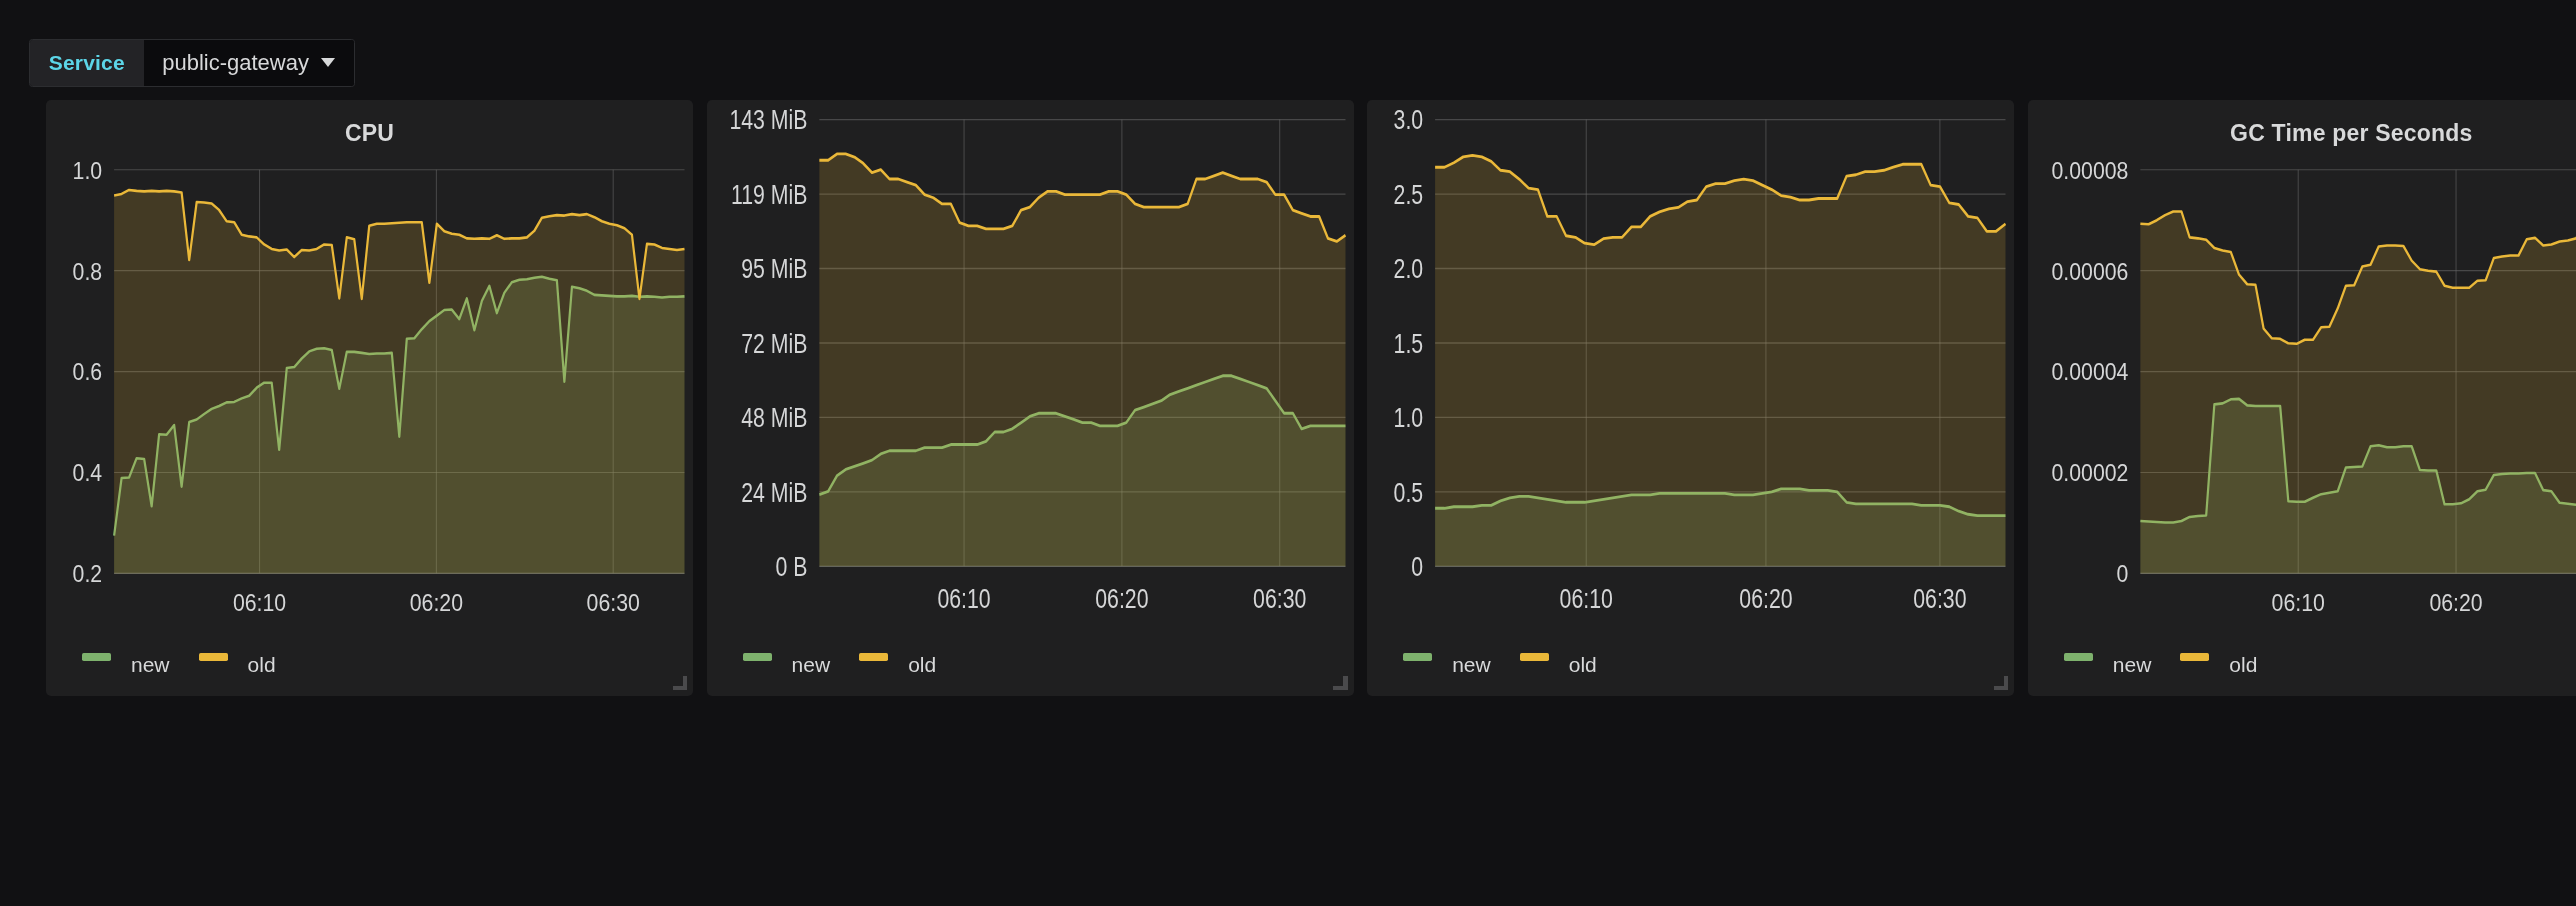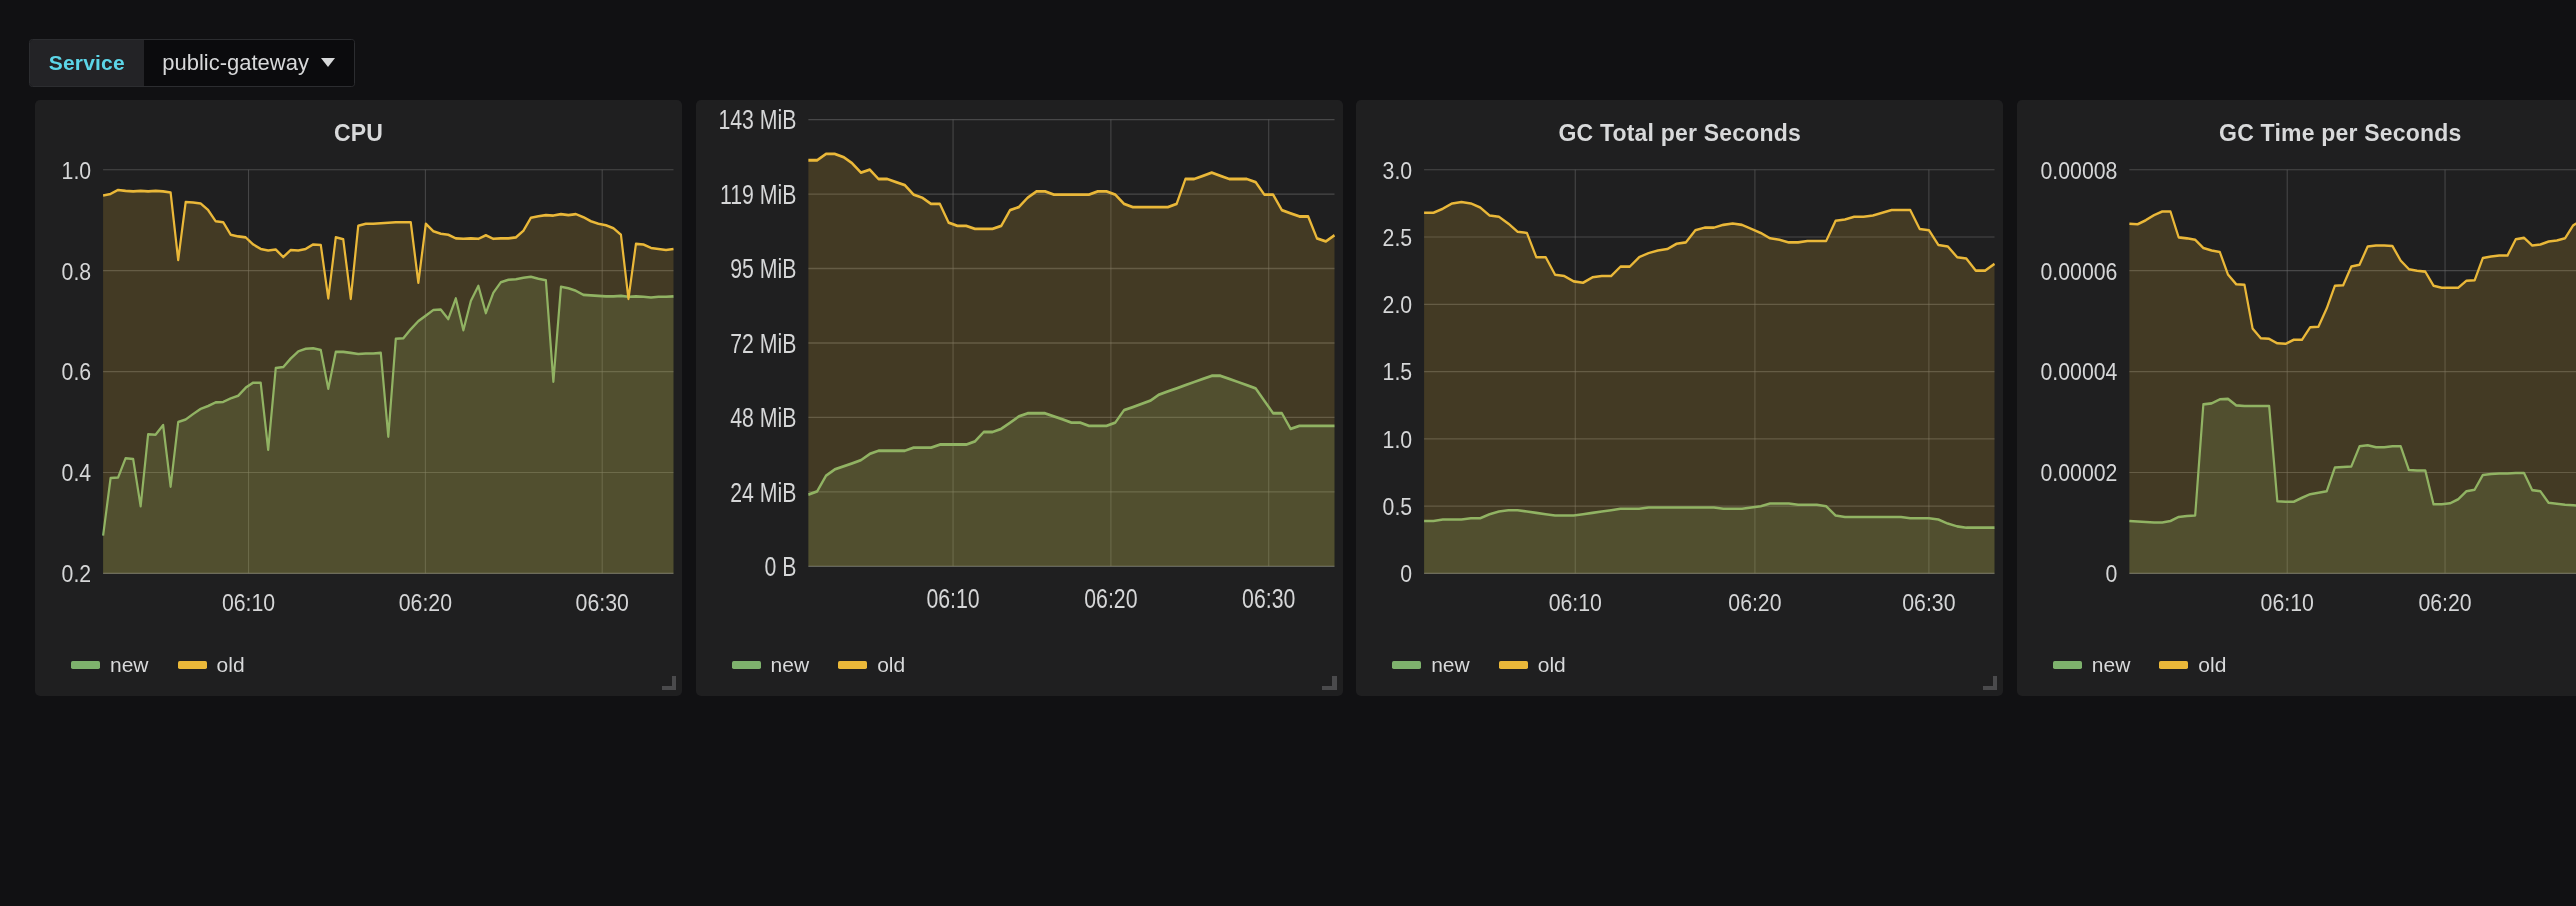--- a/index.html
+++ b/index.html
@@ -20,42 +20,42 @@
     font-size: 21px; font-weight: bold; letter-spacing: 0.2px; text-align: center;
   }
   .var-value {
     display: flex; align-items: center; gap: 12px; padding: 0 18.7px;
     background: #0b0b0d; color: #d8d9da; font-size: 22px;
   }
   .caret { width: 0; height: 0; border-left: 7.7px solid transparent;
            border-right: 7.7px solid transparent; border-top: 9.4px solid #d8d9da; }
 
   
-  .row { display: flex; gap: 13.6px; padding-left: 35px; height: 596px; }
+  .row { display: flex; gap: 13.6px; padding-left: 46px; height: 596px; }
   .panel {
     background: #1f1f20; border-radius: 5.1px; position: relative;
     display: flex; flex-direction: column; flex: 0 0 647px;
   }
   .panel:last-child { flex: 0 0 647px; }
   .panel-title {
     text-align: center; color: #d8d9da; font-size: 23px; font-weight: bold;
     padding: 20.4px 0 5.1px; letter-spacing: 0.2px;
   }
   .plot-wrap { flex: 1; position: relative; }
   .plot-wrap svg { position: absolute; inset: 0; width: 100%; height: 100%; }
 
   .ytick { fill: #d5d6d7; font-size: 25px; text-anchor: end;
            font-family: "Liberation Sans", sans-serif; }
   .xtick { fill: #d5d6d7; font-size: 25px; text-anchor: middle;
            font-family: "Liberation Sans", sans-serif; }
   .grid  { stroke: #6b6b6b; stroke-width: 1.2; opacity: .55; }
   .axisline { stroke: #8a8a8a; stroke-width: 1.2; opacity: .6; }
 
   .legend { display: flex; align-items: center; gap: 29px; padding: 8.5px 0 18.7px 36px; }
-  .leg-item { display: flex; align-items: center; gap: 10px; }
+  .leg-item { display: flex; gap: 20px; }
   .swatch { width: 29px; height: 7.7px; border-radius: 1.7px; }
   .leg-label { color: #d8d9da; font-size: 21px; }
 
   .resize-handle { position: absolute; right: 6px; bottom: 6px; width: 14.5px; height: 14.5px; }
   .resize-handle i { position: absolute; background: #4a4a4c; display: block; }
   .resize-handle i.h { right: 0; bottom: 0; width: 14.5px; height: 4.3px; }
   .resize-handle i.v { right: 0; bottom: 0; width: 4.3px; height: 14.5px; }
 </style>
 </head>
 <body>
@@ -150,21 +150,20 @@
           <span class="swatch" style="background: rgb(234, 184, 57);"></span>
           <span class="leg-label">old</span>
         </div>
       </div>
       <div class="resize-handle">
         <i class="h"></i>
         <i class="v"></i>
       </div>
     </div>
     <div class="panel">
-      <div class="panel-title">GC Total per Seconds</div>
       <div class="plot-wrap">
         <svg viewBox="0 0 760 500" preserveAspectRatio="none">
           <line x1="80" x2="750" y1="18" y2="18" class="grid"></line>
           <text x="66" y="27" class="ytick">3.0</text>
           <line x1="80" x2="750" y1="86.33333333333333" y2="86.33333333333333" class="grid"></line>
           <text x="66" y="95.33333333333333" class="ytick">2.5</text>
           <line x1="80" x2="750" y1="154.66666666666666" y2="154.66666666666666" class="grid"></line>
           <text x="66" y="163.66666666666666" class="ytick">2.0</text>
           <line x1="80" x2="750" y1="223" y2="223" class="grid"></line>
           <text x="66" y="232" class="ytick">1.5</text>

